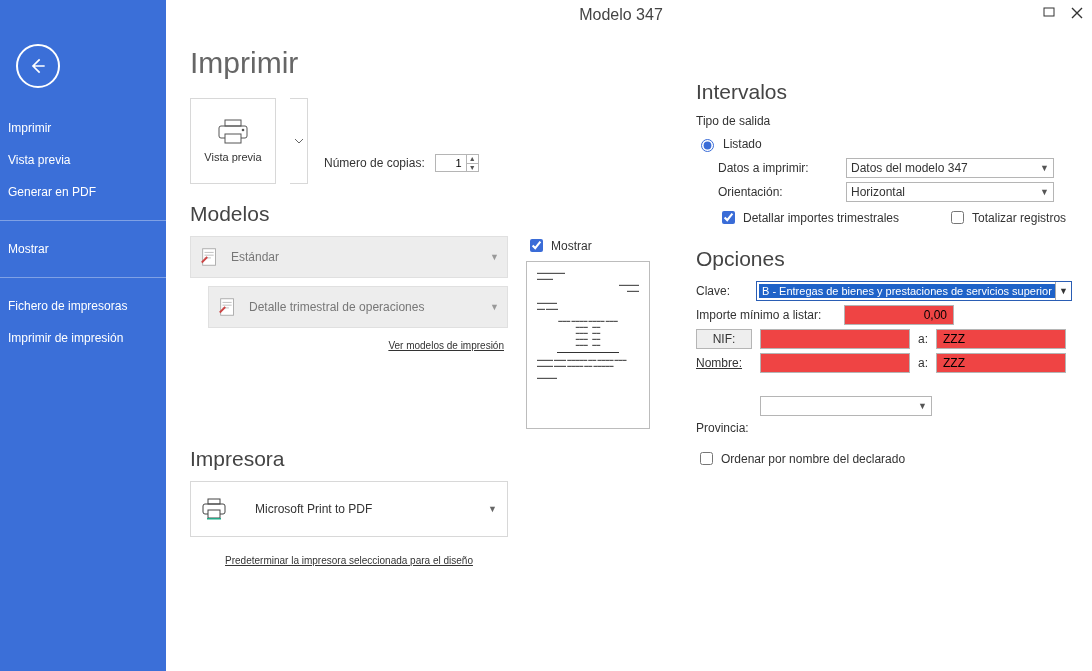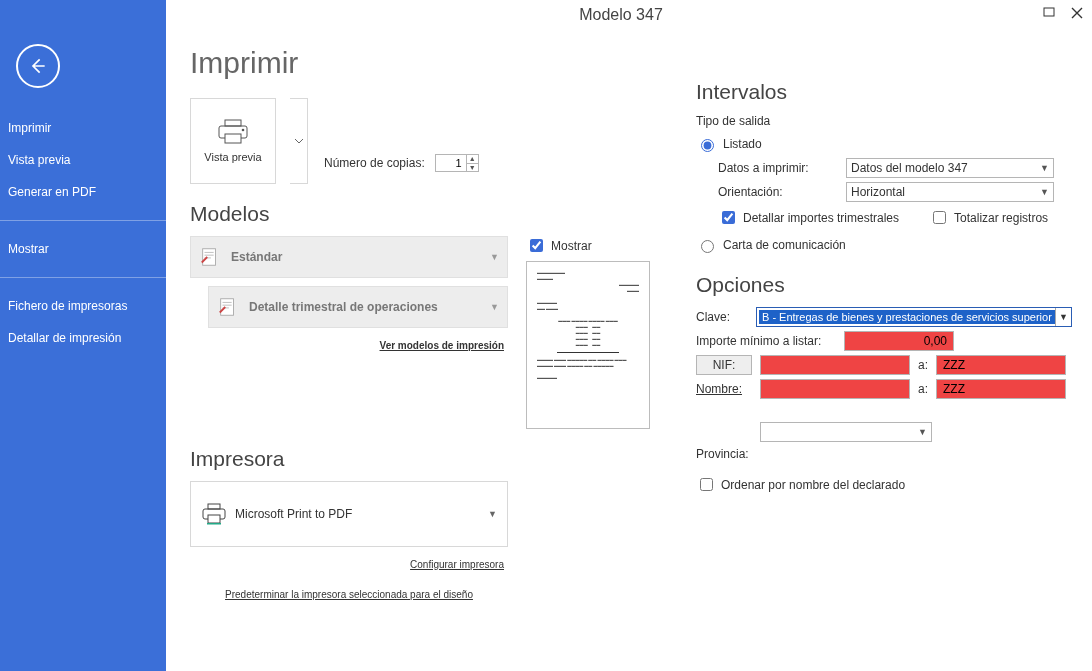--- a/index.html
+++ b/index.html
@@ -26,21 +26,21 @@
   .copies-wrap { display:flex; align-items:center; gap:10px; margin-left:16px; margin-top:56px;}
   .spinner { border:1px solid #b5b5b5; width:44px; height:18px; display:flex; align-items:center; }
   .spinner-btns { width:12px; display:flex; flex-direction:column; border-left:1px solid #b5b5b5;}
   .spinner-btns div{ height:8px; font-size:7px; line-height:8px; text-align:center; cursor:pointer; color:#555;}
   .spinner input { border:none; width:30px; text-align:right; font-size:11px; padding-right:4px; outline:none;}
   .model-item { background:#ededed; border:1px solid #e0e0e0; height:42px; display:flex; align-items:center; padding:0 8px; cursor:pointer; gap:10px; color:#777;}
   .model-item.secondary { margin-left:18px; margin-top:8px;}
   .model-drop { margin-left:auto; color:#999; font-size:9px;}
   .link { color:#333; text-decoration:underline; cursor:pointer; font-size:10px;}
   .link-row { text-align:right; margin-top:10px; padding-right:4px;}
-  .printer-box { border:1px solid #d8d8d8; height:66px; display:flex; align-items:center; padding:0 10px; gap:8px; cursor:pointer; margin-top:6px;}
+  .printer-box { border:1px solid #d8d8d8; height:56px; display:flex; align-items:center; padding:0 10px; gap:28px; cursor:pointer; margin-top:6px;}
   .printer-drop { margin-left:auto; color:#666; font-size:9px;}
   .center-link { text-align:center; margin-top:16px;}
   .chk { display:flex; align-items:center; gap:5px; font-size:12px;}
   .chk input { width:13px; height:13px; accent-color:#3a6cd7;}
   .doc-preview { border:1px solid #bcbcbc; width:124px; height:168px; margin-top:6px; background:#fff; padding:8px 10px; font-size:4px; line-height:6px; color:#555;}
   .doc-preview .dotline{ border-bottom:1px solid #333; margin:4px 20px;}
   .field-row { display:flex; align-items:center; gap:8px; margin:4px 0; font-size:12px;}
   .field-label { width:120px; }
   .radio { display:flex; align-items:center; gap:6px; margin:6px 0;}
   .radio input { width:13px; height:13px; accent-color:#3a6cd7;}
@@ -82,21 +82,21 @@
         <path d="M14 4 L6 12 L14 20 M6 12 H20"></path>
       </svg>
   </div>
   <div class="side-item">Imprimir</div>
   <div class="side-item">Vista previa</div>
   <div class="side-item">Generar en PDF</div>
   <div class="side-divider"></div>
   <div class="side-item">Mostrar</div>
   <div class="side-divider"></div>
   <div class="side-item">Fichero de impresoras</div>
-  <div class="side-item">Detallar de impresión</div>
+  <div class="side-item">Imprimir de impresión</div>
 </div>
 
 <div class="main">
   <div class="row">
     <div class="col-left">
       <div class="h1">Imprimir</div>
 
       <div style="display:flex; align-items:flex-start;">
         <div class="preview-box-wrap">
           <div class="preview-box">
@@ -121,21 +121,21 @@
             <div class="spinner-btns">
               <div>▲</div>
               <div style="border-top:1px solid #b5b5b5;">▼</div>
             </div>
           </div>
         </div>
       </div>
 
       <div class="h2">Modelos</div>
       <div style="display:flex; gap:18px; align-items:flex-start;">
-        <div style="width:318px;font-weight:bold;">
+        <div style="width:318px;">
           <div class="model-item">
             <svg class="icon-doc" viewBox="0 0 24 24">
               <rect x="4" y="3" width="14" height="18" fill="#fff" stroke="#aaa"></rect>
               <path d="M6 7h10M6 10h10M6 13h7" stroke="#bbb"></path>
               <path d="M3 18 L9 12" stroke="#c44" stroke-width="2"></path>
             </svg>
             <span>Estándar</span>
             <span class="model-drop">▼</span>
           </div>
           <div class="model-item secondary">
@@ -178,21 +178,20 @@
       <div class="printer-box" style="width:318px;">
         <svg width="26" height="22" viewBox="0 0 26 22">
           <rect x="7" y="1" width="12" height="5" fill="none" stroke="#444"></rect>
           <rect x="2" y="6" width="22" height="10" rx="2" fill="none" stroke="#444"></rect>
           <rect x="7" y="12" width="12" height="8" fill="#fff" stroke="#444"></rect>
           <rect x="6" y="20" width="14" height="1.5" fill="#2a8"></rect>
         </svg>
         <span>Microsoft Print to PDF</span>
         <span class="printer-drop">▼</span>
       </div>
-      <div class="link-row" style="width:318px;"><span class="link">Configurar impresora</span></div>
       <div class="center-link" style="width:318px;"><span class="link">Predeterminar la impresora seleccionada para el diseño</span></div>
     </div>
 
     <div class="col-right">
       <div class="h2" style="margin-top:40px;">Intervalos</div>
 
       <div style="margin-top:4px;">Tipo de salida</div>
 
       <label class="radio" style="margin-top:8px;">
         <input type="radio" name="tipo" checked="" style="">
@@ -207,36 +206,32 @@
             <span class="caret">▼</span>
           </div>
         </div>
         <div class="field-row">
           <span class="field-label">Orientación:</span>
           <div class="select-box wide">
             <span>Horizontal</span>
             <span class="caret">▼</span>
           </div>
         </div>
-        <div class="field-row" style="gap:30px; margin-top:6px;">
+        <div class="field-row" style="gap:48px; margin-top:6px;">
           <label class="chk">
             <input type="checkbox" checked="" style="">
             <span>Detallar importes trimestrales</span>
           </label>
           <label class="chk">
             <input type="checkbox" style="">
             <span>Totalizar registros</span>
           </label>
         </div>
       </div>
 
-      <label class="radio" style="margin-top:10px;">
-        <input type="radio" name="tipo" style="">
-        <span>Carta de comunicación</span>
-      </label>
 
       <div class="h2" style="margin-top:20px;">Opciones</div>
 
       <div class="field-row">
         <span style="width:52px;">Clave:</span>
         <div class="clave-select">
           <span class="clave-text">B - Entregas de bienes y prestaciones de servicios superior</span>
           <span class="clave-caret">▼</span>
         </div>
       </div>

